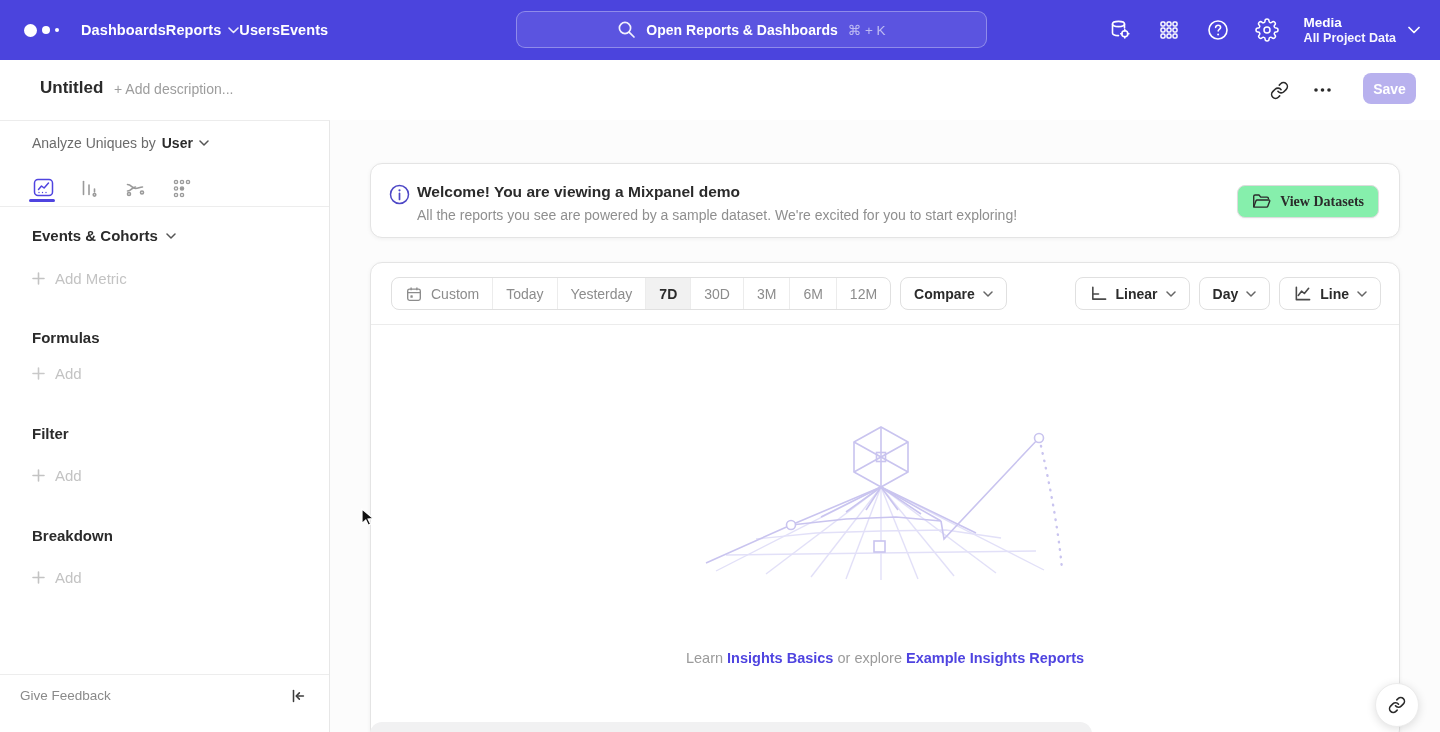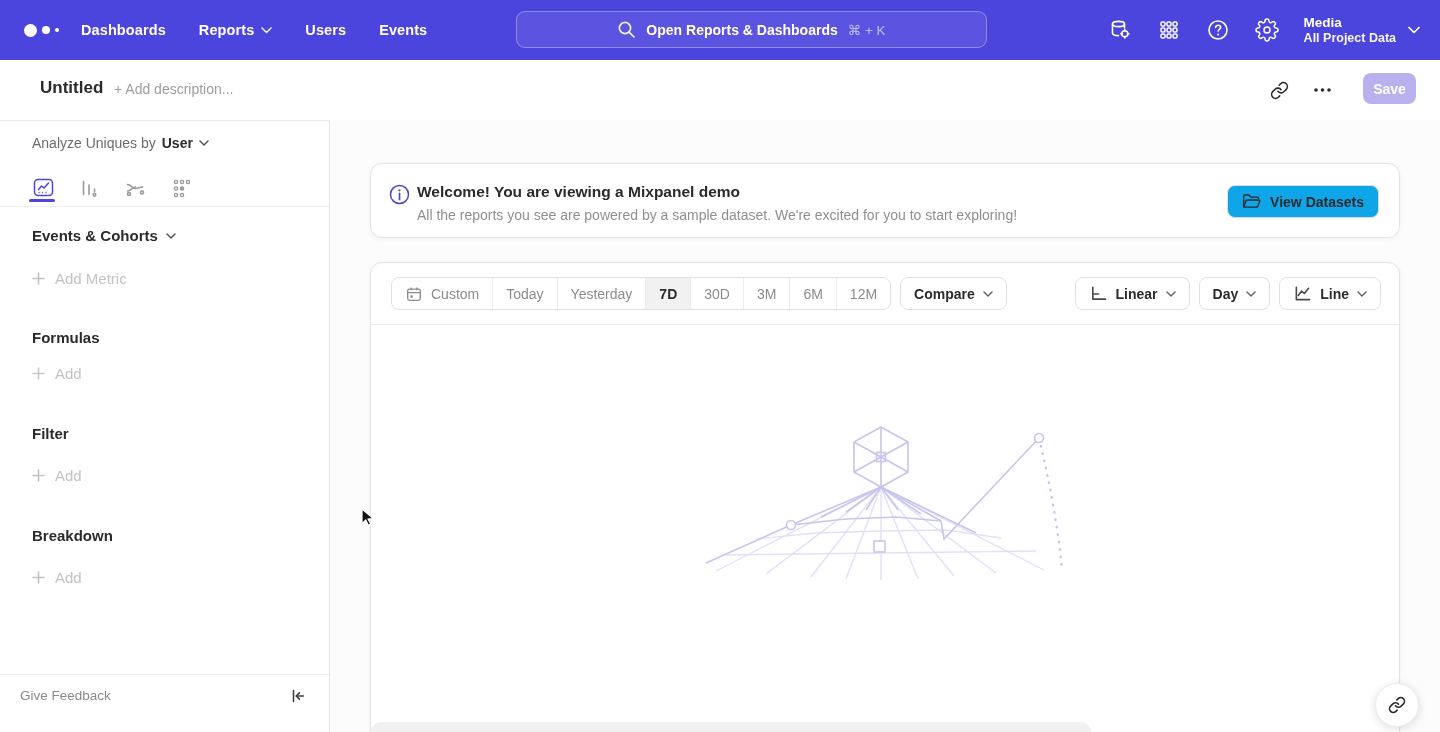--- a/index.html
+++ b/index.html
@@ -5,21 +5,21 @@
   * { margin:0; padding:0; box-sizing:border-box; }
   html,body { width:1440px; height:732px; font-family:"Liberation Sans", sans-serif; background:#fcfcfc; }
   .app { position:relative; width:1440px; height:732px; overflow:hidden; }
 
   
   .topnav { position:absolute; top:0; left:0; width:1440px; height:60px; background:#4b44dd; display:flex; align-items:center; }
   .logo { display:flex; align-items:center; gap:5px; margin-left:24px; cursor:pointer; }
   .logo .d1 { width:13px; height:13px; background:#fff; border-radius:50%; }
   .logo .d2 { width:8px; height:8px; background:#fff; border-radius:50%; }
   .logo .d3 { width:4px; height:4px; background:#fff; border-radius:50%; }
-  .nav-items { display:flex; align-items:center; gap:33px; margin-left:22px; }
+  .nav-items { display:flex; align-items:center; margin-left:22px; }
   .nav-link { color:#fff; font-size:14.5px; font-weight:600; letter-spacing:.1px; display:flex; align-items:center; gap:7px; cursor:pointer; }
   .nav-link svg { opacity:.9; }
   .searchbar { position:absolute; left:516px; top:11px; width:471px; height:37px; border:1px solid rgba(255,255,255,.32); background:rgba(255,255,255,.09); border-radius:9px; display:flex; align-items:center; justify-content:center; gap:10px; color:#fff; cursor:pointer; }
   .searchbar .ph { font-size:14px; font-weight:600; }
   .searchbar .sc { font-size:13.5px; color:rgba(255,255,255,.6); font-weight:400; }
   .nav-right { position:absolute; right:20px; top:0; height:60px; display:flex; align-items:center; gap:25px; color:#fff; }
   .nav-ico { width:24px; height:24px; display:flex; align-items:center; justify-content:center; cursor:pointer; color:#fff; }
   .project { display:flex; align-items:center; gap:12px; cursor:pointer; }
   .project .pname { font-size:13.5px; font-weight:700; line-height:16px; }
   .project .pscope { font-size:12.5px; font-weight:600; line-height:15px; color:rgba(255,255,255,.95); }
@@ -47,21 +47,21 @@
   .feedback { font-size:13.5px; color:#8a8a8a; cursor:pointer; }
   .collapse { color:#3c3c3c; cursor:pointer; display:flex; }
 
   
   .main { position:absolute; top:120px; left:331px; width:1109px; height:612px; background:#fcfcfc; }
   .card { background:#fff; border:1px solid #e4e4e4; border-radius:12px; box-shadow:0 1px 4px rgba(0,0,0,.05); }
   .banner { position:absolute; left:39px; top:43px; width:1030px; height:75px; }
   .banner .info-ico { position:absolute; left:18px; top:20px; color:#4d47c6; }
   .banner-title { position:absolute; left:46px; top:19px; font-size:15.5px; font-weight:700; color:#2b2b2b; }
   .banner-sub { position:absolute; left:46px; top:43px; font-size:14px; color:#8f8f8f; }
-  .view-datasets { position:absolute; right:20px; top:21px; height:33px; padding:0 14px; display:flex; align-items:center; gap:9px; background:#0ea5e9; border:1px solid #dcdcdc; border-radius:8px; font-size:14px; font-weight:600; color:#2b2b2b; font-family:Liberation Sans, sans-serif; cursor:pointer; box-shadow:0 1px 2px rgba(0,0,0,.04); }
+  .view-datasets { position:absolute; right:20px; top:21px; height:33px; padding:0 14px; display:flex; align-items:center; gap:9px; background:#86efac; border:1px solid #dcdcdc; border-radius:8px; font-size:14px; font-weight:600; color:#2b2b2b; font-family:Liberation Serif, serif; cursor:pointer; box-shadow:0 1px 2px rgba(0,0,0,.04); }
 
   .insights { position:absolute; left:39px; top:142px; width:1030px; height:480px; }
   .toolbar { position:absolute; top:0; left:0; width:100%; height:62px; border-bottom:1px solid #ececec; display:flex; align-items:center; justify-content:space-between; padding:0 18px 0 20px; }
   .tb-left, .tb-right { display:flex; align-items:center; gap:9px; }
   .segmented { display:flex; align-items:stretch; height:33px; border:1px solid #e0e0e0; border-radius:8px; overflow:hidden; background:#fff; }
   .seg { display:flex; align-items:center; gap:8px; padding:0 13px; font-size:14px; color:#8c8c8c; font-weight:500; border-left:1px solid #ececec; cursor:pointer; white-space:nowrap; }
   .seg:first-child { border-left:none; }
   .seg.active { background:#f1f1f1; color:#2b2b2b; font-weight:700; }
   .tb-btn { height:33px; display:flex; align-items:center; gap:8px; padding:0 13px; border:1px solid #e0e0e0; border-radius:8px; background:#fff; font-size:14px; font-weight:600; color:#2b2b2b; font-family:inherit; cursor:pointer; }
   .tb-btn svg.chev { color:#666; }
@@ -387,20 +387,26 @@
           <path d="M95 104 L150 98 L200 96 L245 100"></path>
           <path d="M95 104 L10 142"></path>
           <path d="M245 100 L248 118 L343 17"></path>
           <circle cx="95" cy="104" r="4.5" fill="#fff"></circle>
           <circle cx="343" cy="17" r="4.5" fill="#fff"></circle>
           <rect x="178" y="120" width="11" height="11" fill="#fff"></rect>
         </g>
         <path d="M345 25 C353 60 362 105 366 148" stroke="#c9c4ef" stroke-width="2.4" stroke-linecap="round" stroke-dasharray="0.5 7" fill="none"></path>
       </svg>
 
+      <div class="es-links">
+        <span>Learn</span>
+        <a>Insights Basics</a>
+        <span>or explore</span>
+        <a>Example Insights Reports</a>
+      </div>
     </section>
 
     <div class="bottom-sheet"></div>
 
     <div class="fab">
       <svg width="18" height="18" viewBox="0 0 24 24" fill="none" stroke="currentColor" stroke-width="2.1" stroke-linecap="round" stroke-linejoin="round">
           <path d="M10 13a5 5 0 0 0 7.54.54l3-3a5 5 0 0 0-7.07-7.07l-1.72 1.71"></path>
           <path d="M14 11a5 5 0 0 0-7.54-.54l-3 3a5 5 0 0 0 7.07 7.07l1.71-1.71"></path>
         </svg>
     </div>

